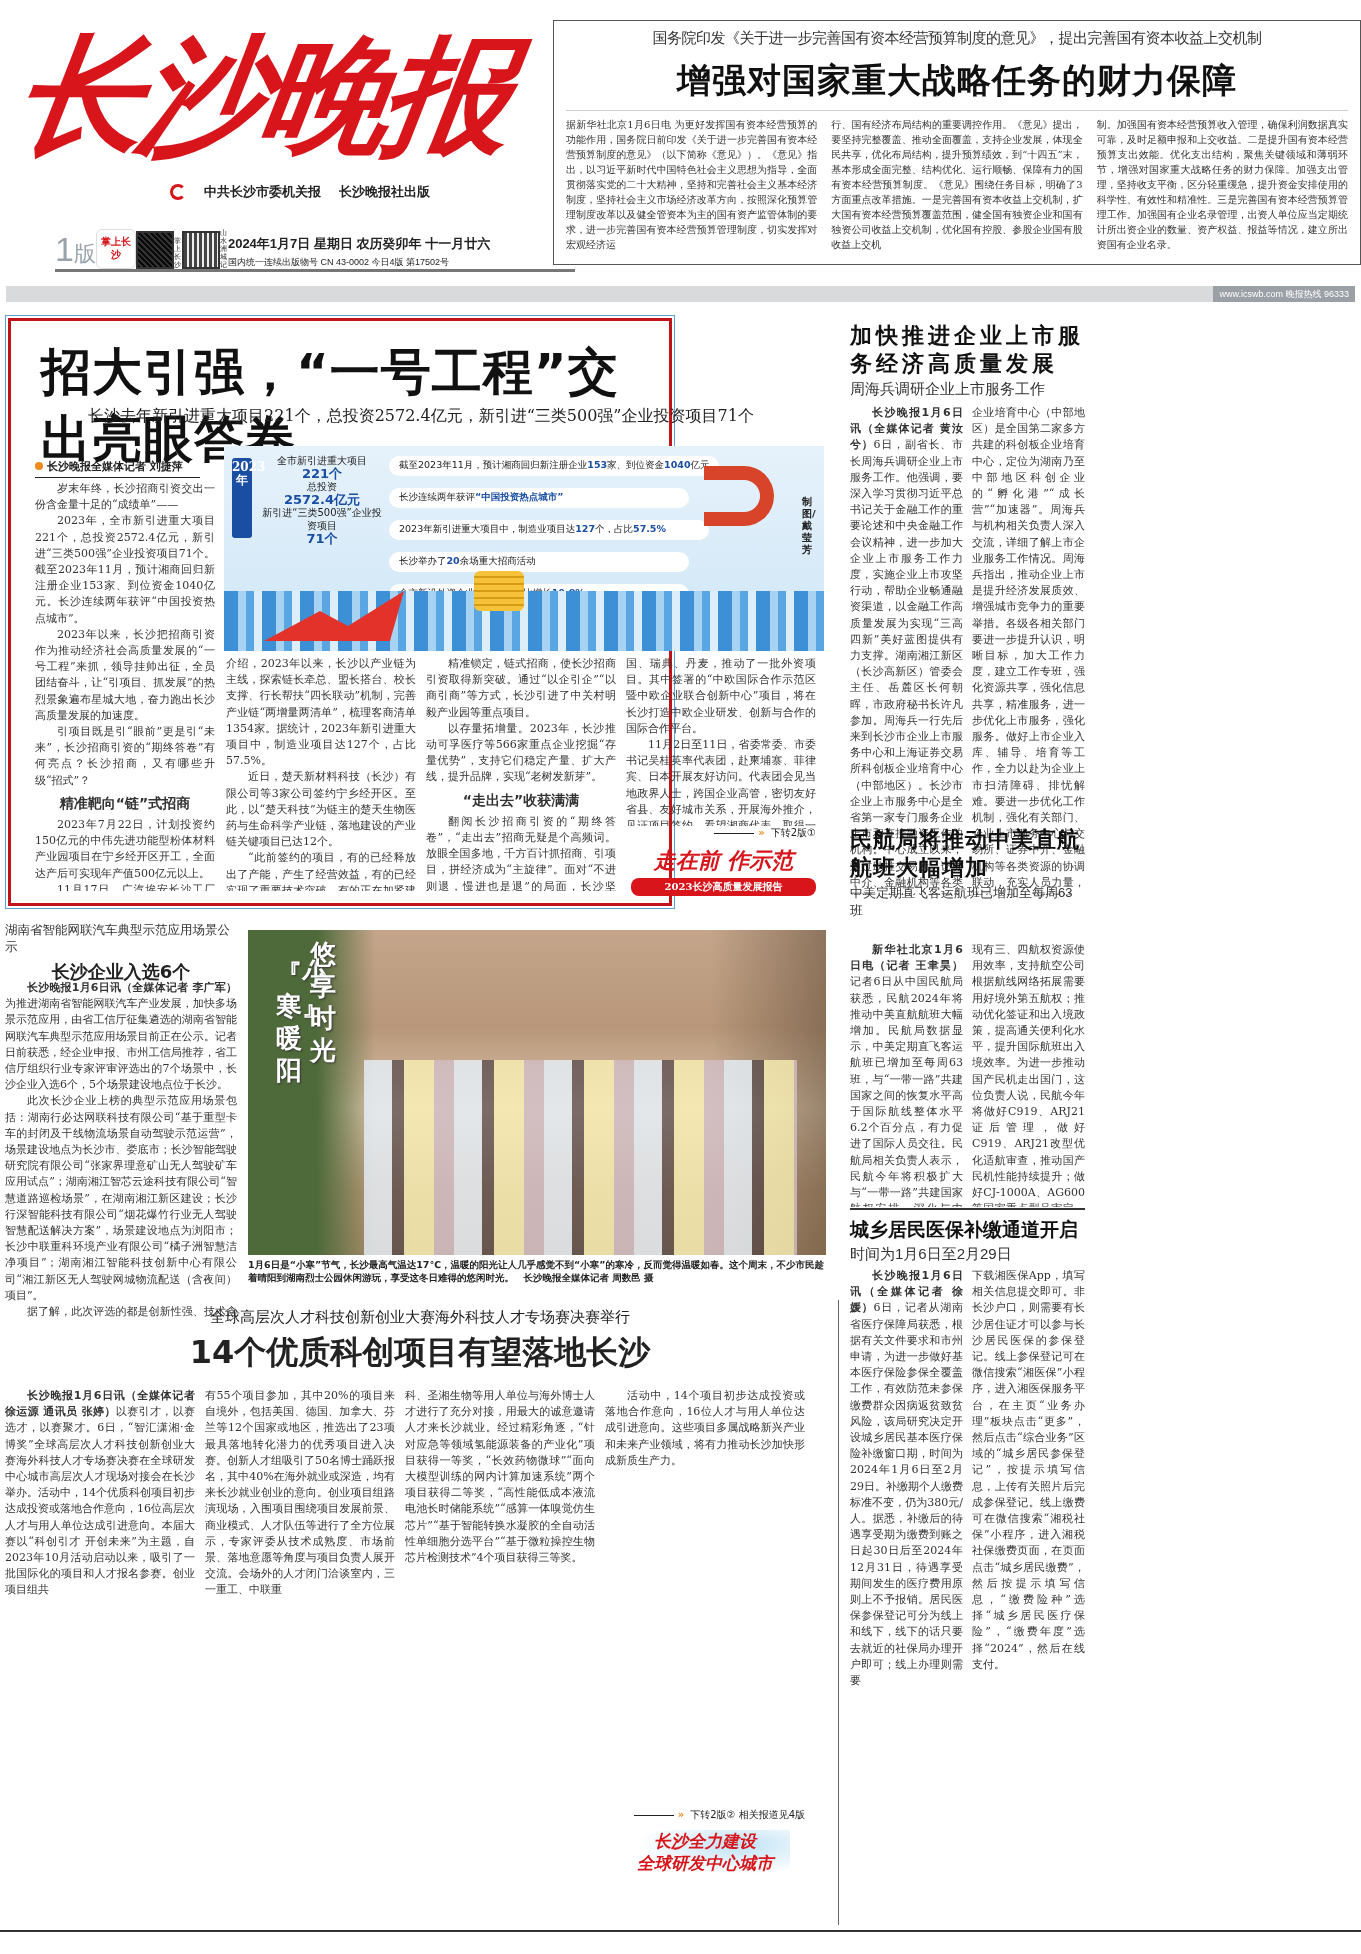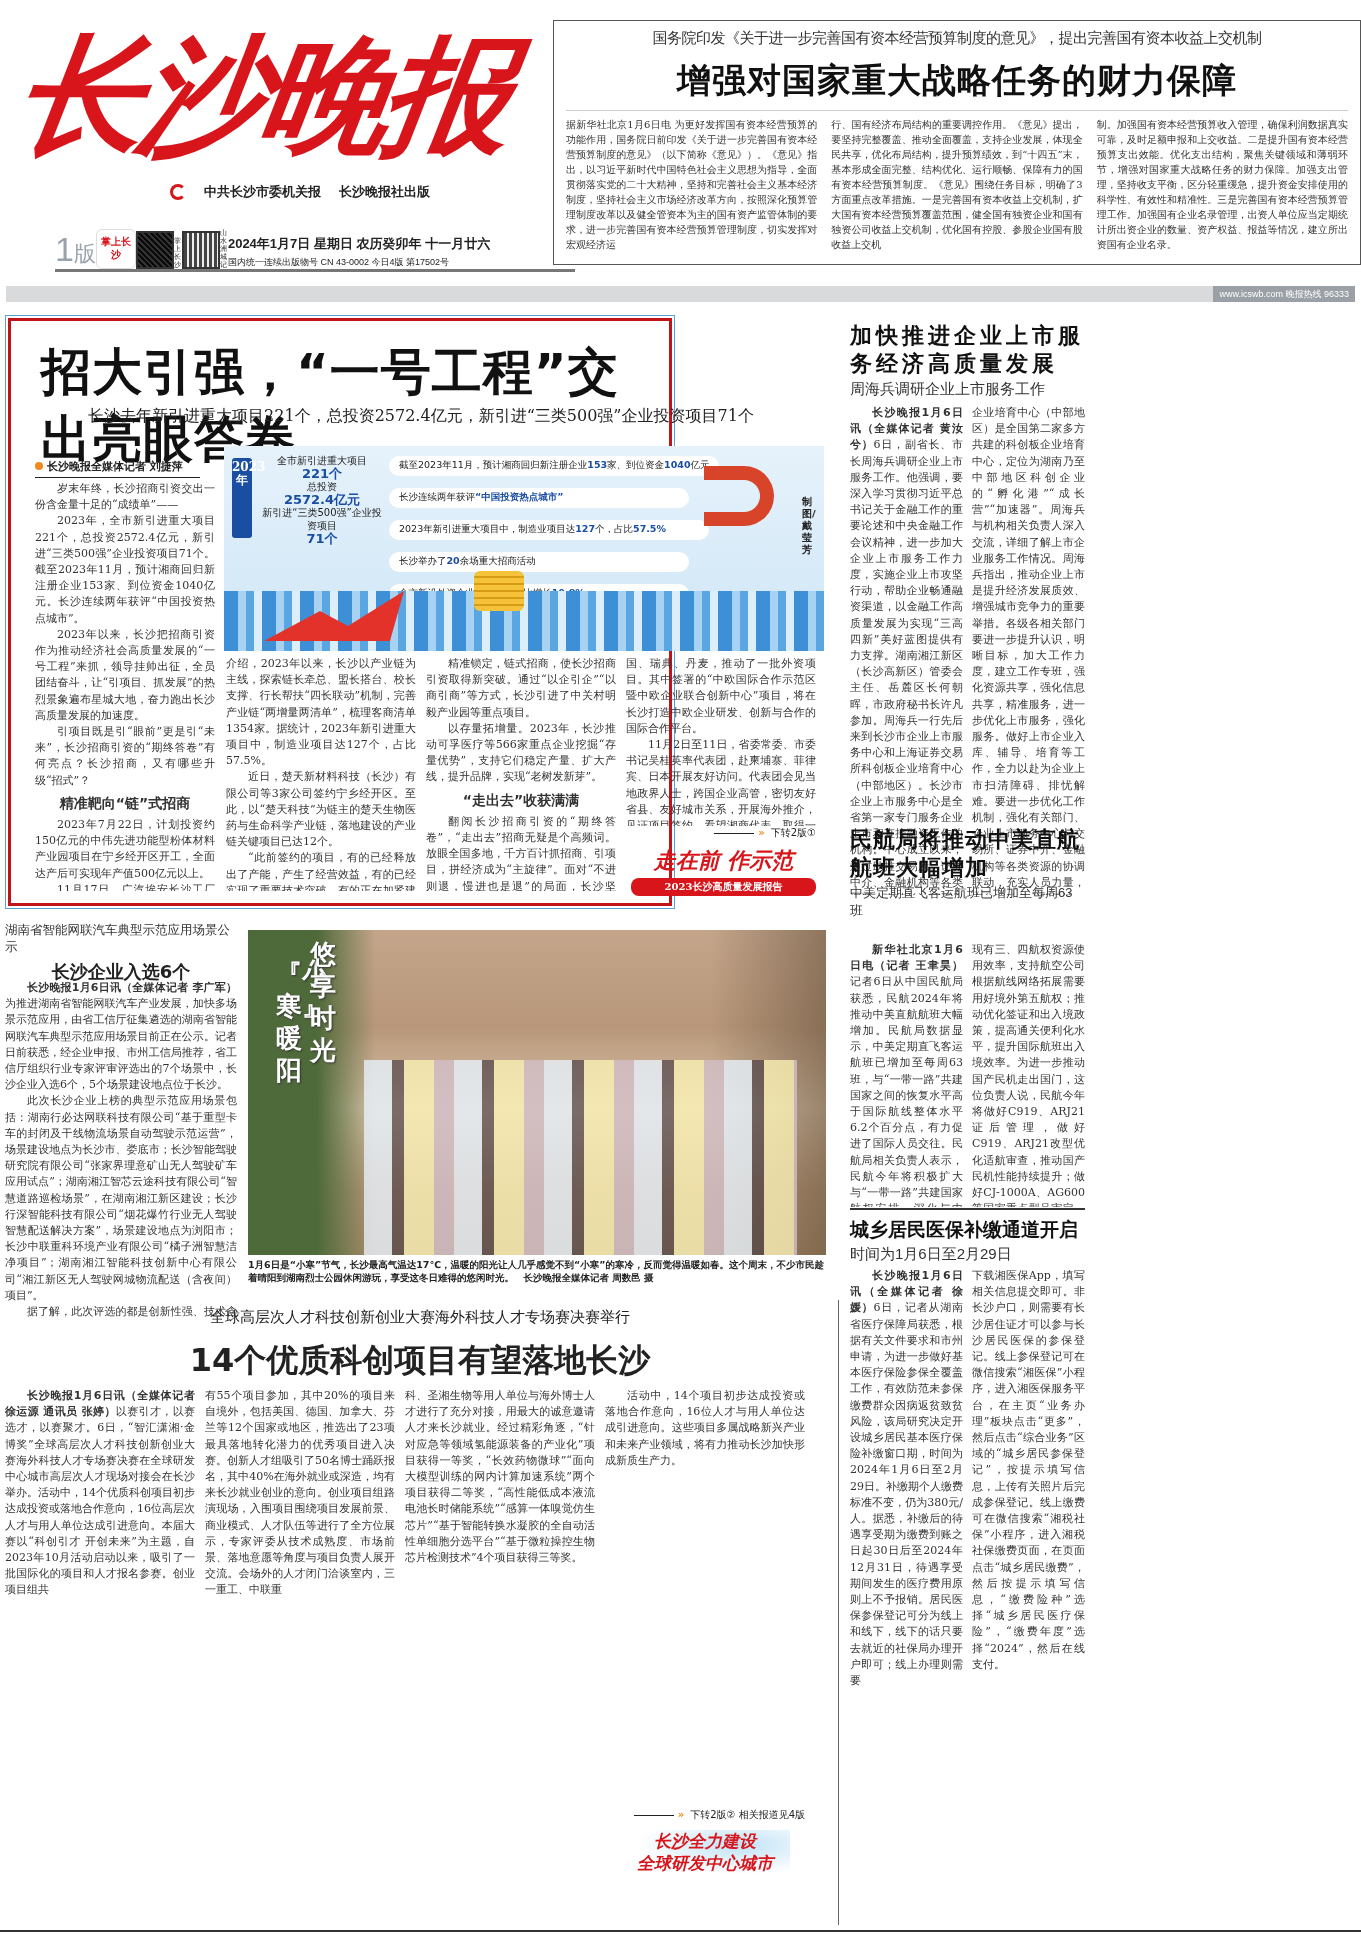--- a/index.html
+++ b/index.html
@@ -208,21 +208,21 @@
   <div class="people"></div>
   <div class="vtitle" style="left:28px">『小寒』暖阳</div>
   <div class="vtitle" style="left:62px;top:8px">悠享时光</div>
 </div>
 <div class="abs caption">
   <span>1月6日是“小寒”节气，长沙最高气温达17℃，温暖的阳光让人几乎感觉不到“小寒”的寒冷，反而觉得温暖如春。这个周末，不少市民趁着晴阳到湖南烈士公园休闲游玩，享受这冬日难得的悠闲时光。</span>　<span>长沙晚报全媒体记者 周数邑 摄</span>
 </div>
 
 <div class="abs" style="left:5px;top:1308px;width:830px;text-align:center">
   <div style="font-size:15px;color:#222;font-family:'Liberation Sans',sans-serif">全球高层次人才科技创新创业大赛海外科技人才专场赛决赛举行</div>
-  <div style="font-size:32px;font-weight:bold;font-family:'DejaVu Sans',sans-serif;margin-top:12px">14个优质科创项目有望落地长沙</div>
+  <div style="font-size:32px;font-weight:bold;font-family:'DejaVu Sans',sans-serif;margin-top:4px">14个优质科创项目有望落地长沙</div>
 </div>
 <div class="abs col" style="left:5px;top:1388px;width:190px;height:530px">
   <p><span class="lead">长沙晚报1月6日讯（全媒体记者 徐运源 通讯员 张婷）</span><span>以赛引才，以赛选才，以赛聚才。6日，“智汇潇湘·金博奖”全球高层次人才科技创新创业大赛海外科技人才专场赛决赛在全球研发中心城市高层次人才现场对接会在长沙举办。活动中，14个优质科创项目初步达成投资或落地合作意向，16位高层次人才与用人单位达成引进意向。本届大赛以“科创引才 开创未来”为主题，自2023年10月活动启动以来，吸引了一批国际化的项目和人才报名参赛。创业项目组共</span></p>
 </div>
 <div class="abs col" style="left:205px;top:1388px;width:190px;height:530px">
   <p style="text-indent:0">有55个项目参加，其中20%的项目来自境外，包括美国、德国、加拿大、芬兰等12个国家或地区，推选出了23项最具落地转化潜力的优秀项目进入决赛。创新人才组吸引了50名博士踊跃报名，其中40%在海外就业或深造，均有来长沙就业创业的意向。创业项目组路演现场，入围项目围绕项目发展前景、商业模式、人才队伍等进行了全方位展示，专家评委从技术成熟度、市场前景、落地意愿等角度与项目负责人展开交流。会场外的人才闭门洽谈室内，三一重工、中联重</p>
 </div>
 <div class="abs col" style="left:405px;top:1388px;width:190px;height:530px">
   <p style="text-indent:0">科、圣湘生物等用人单位与海外博士人才进行了充分对接，用最大的诚意邀请人才来长沙就业。经过精彩角逐，“针对应急等领域氢能源装备的产业化”项目获得一等奖，“长效药物微球”“面向大模型训练的网内计算加速系统”两个项目获得二等奖，“高性能低成本液流电池长时储能系统”“感算一体嗅觉仿生芯片”“基于智能转换水凝胶的全自动活性单细胞分选平台”“基于微粒操控生物芯片检测技术”4个项目获得三等奖。</p>
 </div>

